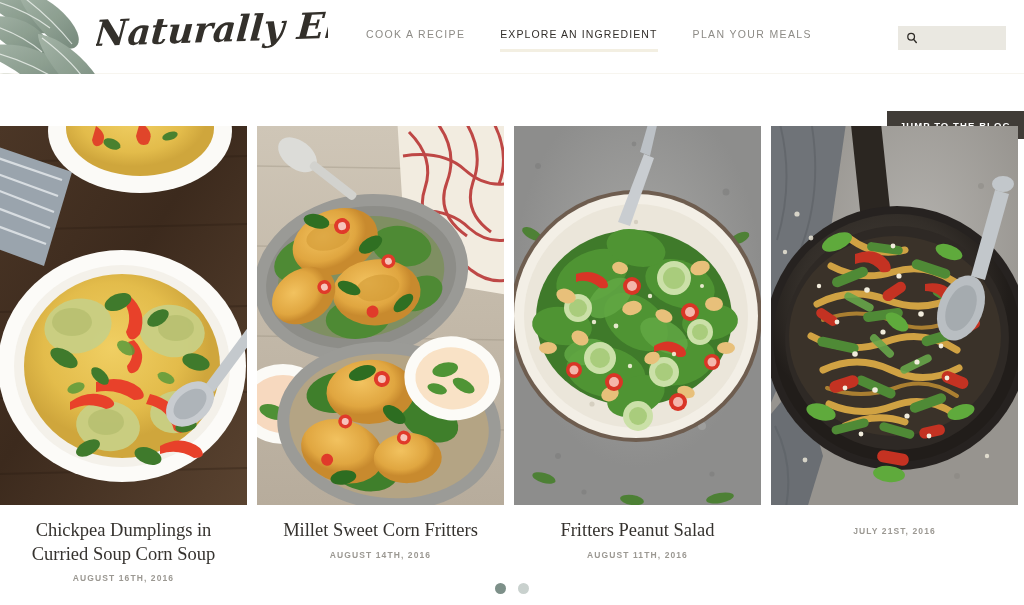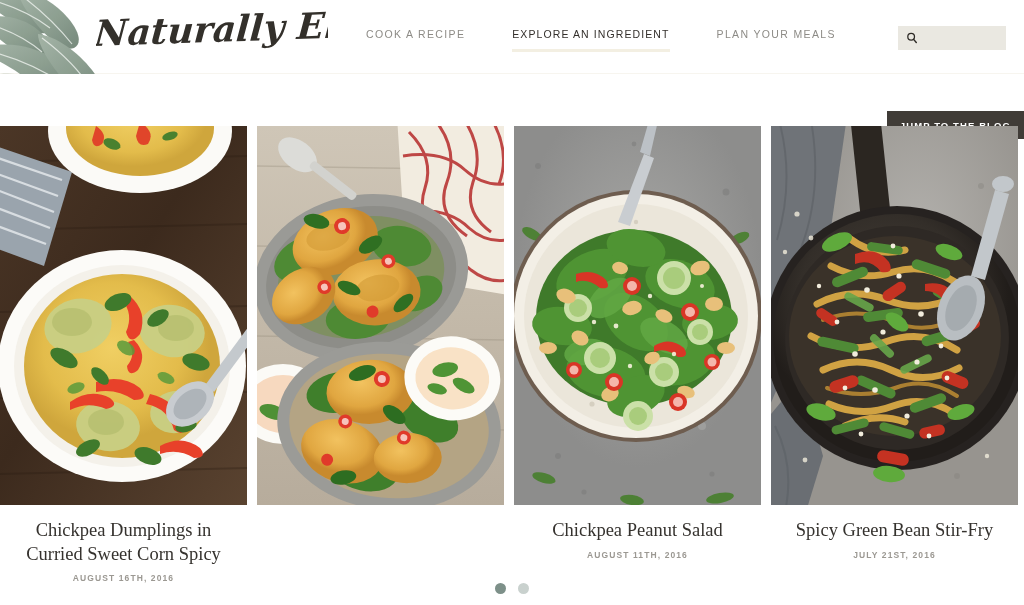--- a/index.html
+++ b/index.html
@@ -24,21 +24,21 @@
   }
   .brand {
     position: absolute; left: 96px; top: 4px;
     width: 232px; height: 62px;
     display: flex; align-items: center; justify-content: center;
   }
   .brand svg { width: 232px; height: 62px; display: block; }
 
   .nav {
     position: absolute; left: 366px; top: 28px;
-    display: flex; align-items: flex-start; gap: 12px;
+    display: flex; align-items: flex-start; gap: 0;
   }
   .nav-item {
     font-size: 10.5px;
     letter-spacing: 1.35px;
     color: #8d8b86;
     text-transform: uppercase;
     white-space: nowrap;
     padding: 0 0 9px 0;
     margin-right: 35px;
     cursor: pointer;
@@ -285,21 +285,21 @@
           </g>
 
           <g>
             <ellipse cx="190" cy="278" rx="27" ry="19" fill="#c8ccd0" transform="rotate(-40 190 278)"></ellipse>
             <ellipse cx="190" cy="278" rx="19" ry="12" fill="#aeb4b9" transform="rotate(-40 190 278)"></ellipse>
             <path d="M206 258 L252 196 L260 204 L214 266 Z" fill="#c4c9cd"></path>
           </g>
         </svg>
       </div>
       <div class="card-caption">
-        <div class="card-title">Chickpea Dumplings in Curried Sweet Corn Spicy</div>
+        <div class="card-title">Chickpea Dumplings in Curried Soup Corn Soup</div>
         <div class="card-date">AUGUST 16TH, 2016</div>
       </div>
     </div>
 
     <div class="card">
       <div class="card-photo">
         <svg class="scene" viewBox="0 0 247 379" preserveAspectRatio="xMidYMid slice">
           <defs>
             <linearGradient id="wood2" x1="0" y1="0" x2="0" y2="1">
               <stop offset="0%" stop-color="#cfc6b7"></stop>
@@ -418,20 +418,24 @@
               <ellipse cx="176" cy="258" rx="10" ry="5" transform="rotate(10 176 258)"></ellipse>
             </g>
           </g>
 
           <g transform="rotate(38 40 36)">
             <ellipse cx="36" cy="30" rx="22" ry="14" fill="#dcdcd8"></ellipse>
             <rect x="52" y="24" width="56" height="9" rx="4" fill="#d2d2ce"></rect>
           </g>
         </svg>
       </div>
+      <div class="card-caption">
+        <div class="card-title">Millet Sweet Corn Fritters</div>
+        <div class="card-date">AUGUST 14TH, 2016</div>
+      </div>
     </div>
 
     <div class="card">
       <div class="card-photo">
         <svg class="scene" viewBox="0 0 247 379" preserveAspectRatio="xMidYMid slice">
           <defs>
             <radialGradient id="conc" cx="50%" cy="40%">
               <stop offset="0%" stop-color="#a8a8a6"></stop>
                 <stop offset="100%" stop-color="#8d8d8c"></stop>
             </radialGradient>
@@ -548,21 +552,21 @@
             </g>
           </g>
 
           <g>
             <path d="M104 96 L130 28 L140 32 L116 100 Z" fill="#c9cdd1"></path>
             <path d="M126 26 L138 -16 L146 -14 L136 30 Z" fill="#bcc1c6"></path>
           </g>
         </svg>
       </div>
       <div class="card-caption">
-        <div class="card-title">Chickpea Peanut Salad</div>
+        <div class="card-title">Fritters Peanut Salad</div>
         <div class="card-date">AUGUST 11TH, 2016</div>
       </div>
     </div>
 
     <div class="card">
       <div class="card-photo">
         <svg class="scene" viewBox="0 0 247 379" preserveAspectRatio="xMidYMid slice">
           <defs>
             <radialGradient id="conc2" cx="60%" cy="30%">
               <stop offset="0%" stop-color="#b2b0ac"></stop>
@@ -682,21 +686,20 @@
 
           <g>
             <ellipse cx="190" cy="182" rx="22" ry="34" fill="#b9bec2" transform="rotate(22 190 182)"></ellipse>
             <ellipse cx="190" cy="182" rx="14" ry="24" fill="#a5abaf" transform="rotate(22 190 182)"></ellipse>
             <path d="M200 150 L224 64 L238 68 L214 154 Z" fill="#c2c7cb"></path>
             <ellipse cx="232" cy="58" rx="11" ry="8" fill="#c2c7cb"></ellipse>
           </g>
         </svg>
       </div>
       <div class="card-caption">
-        <div class="card-title">Spicy Green Bean Stir-Fry</div>
         <div class="card-date">JULY 21ST, 2016</div>
       </div>
     </div>
 
   </div>
 </div>
 
 <div class="dots">
   <div class="dot" style="background: rgb(125, 144, 137);"></div>
   <div class="dot" style="background: rgb(201, 209, 206);"></div>

